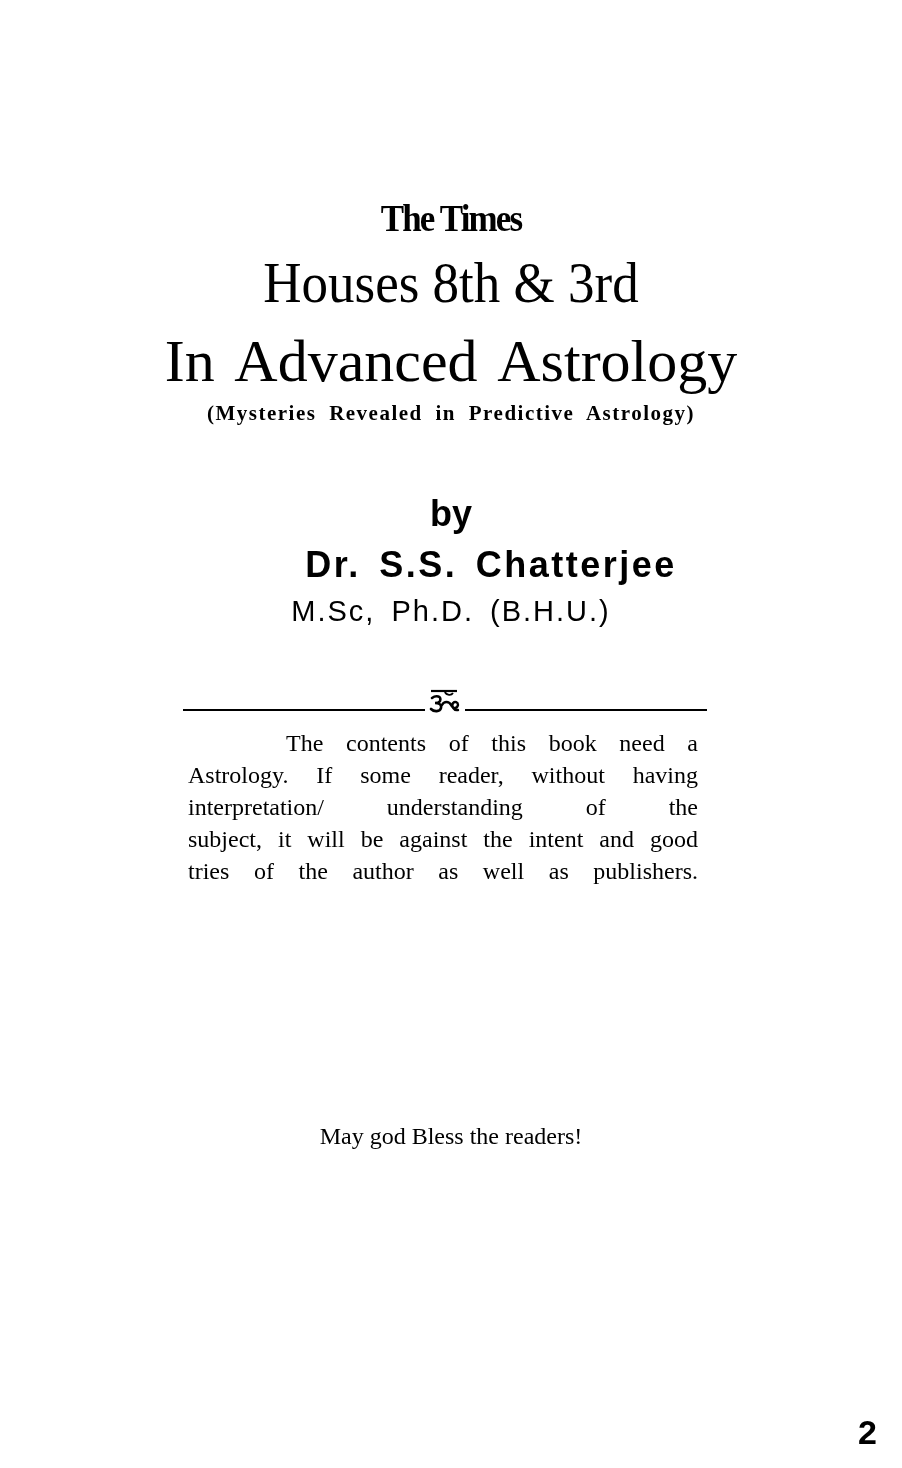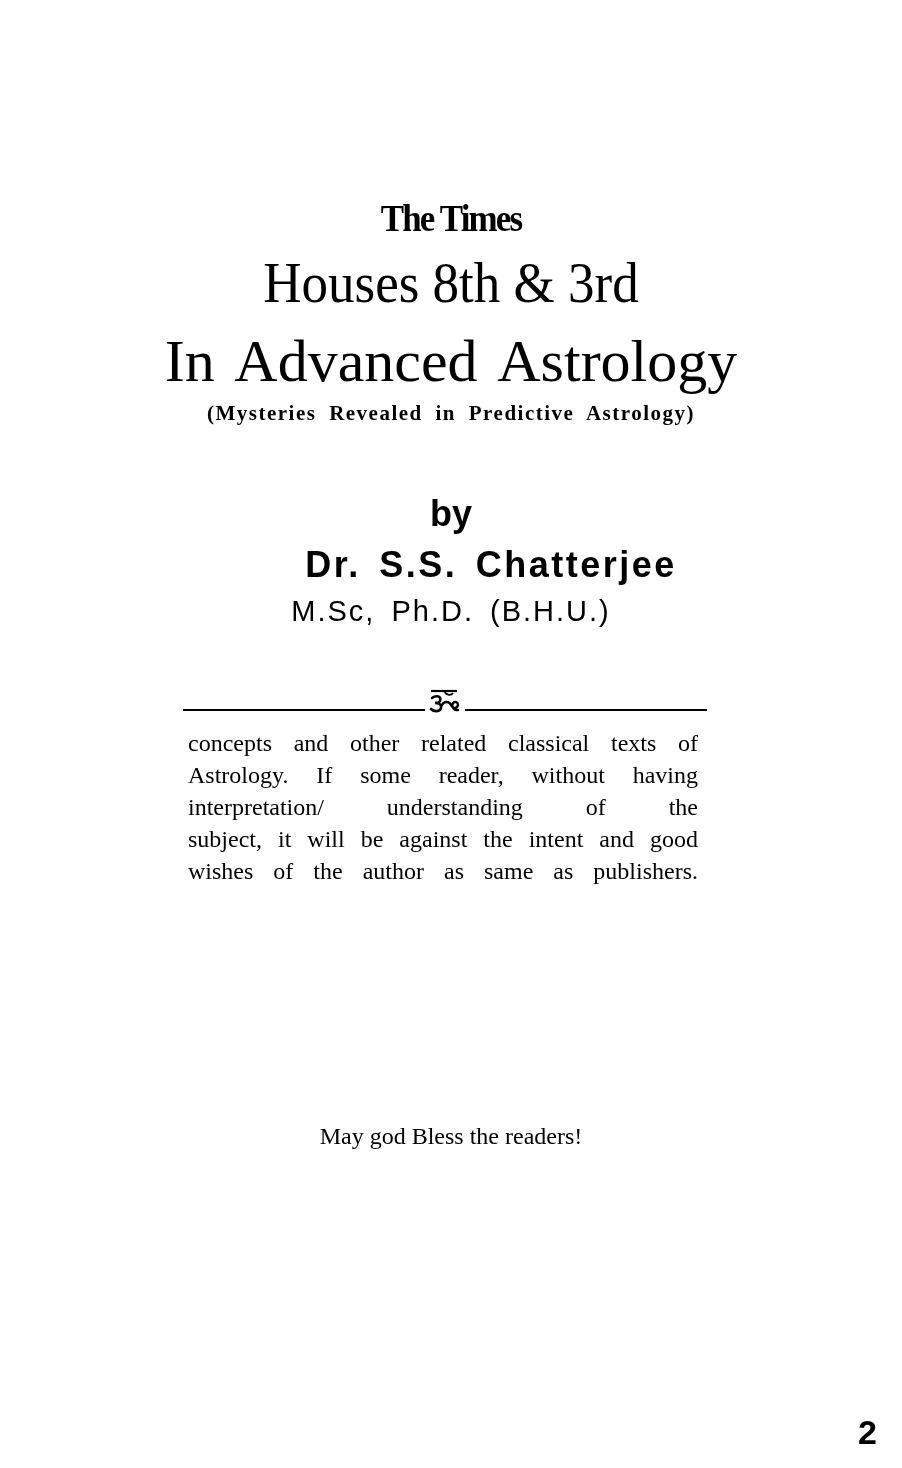--- a/index.html
+++ b/index.html
@@ -163,24 +163,24 @@
       <path d="M18 3 C18 7, 24 8, 26 5" stroke="#000" stroke-width="1.8" fill="none"></path>
 
       <path d="M5 10 C9 7, 15 8, 13 13 C12 15, 9 15, 8 15 C11 15, 15 16, 14 20 C13 24, 7 24, 4 21" stroke="#000" stroke-width="2.6" fill="none" stroke-linecap="round"></path>
 
       <path d="M15 17 C17 13, 22 13, 24 17 C26 21, 30 21, 31 17 C31 14, 28 13, 26 15 C24 18, 27 23, 31 22" stroke="#000" stroke-width="2.4" fill="none" stroke-linecap="round"></path>
     </svg>
     <div class="rule right"></div>
   </div>
 
   <div class="disclaimer">
-    <span class="line">concepts and other related classical texts of</span>
+    <span class="line indent">The contents of this book need a</span>
     <span class="line">Astrology. If some reader, without having</span>
     <span class="line">interpretation/ understanding of the</span>
     <span class="line">subject, it will be against the intent and good</span>
-    <span class="line last">wishes of the author as same as publishers.</span>
+    <span class="line last">tries of the author as well as publishers.</span>
   </div>
 
   <div class="center-line blessing">May god Bless the readers!</div>
 
   <div class="page-number">2</div>
 
 </div>
 
 </body></html>

